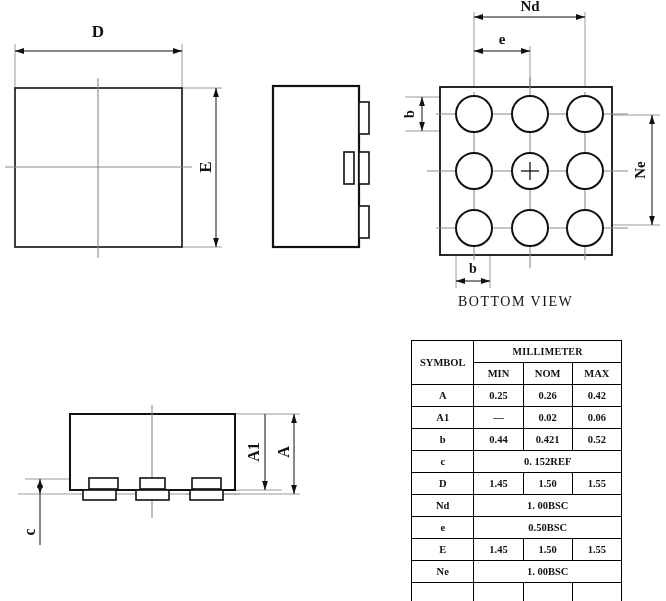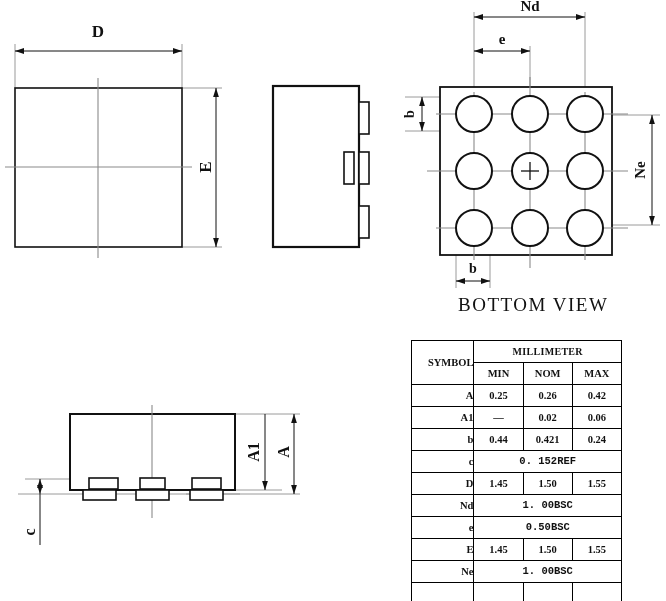--- a/index.html
+++ b/index.html
@@ -32,29 +32,29 @@
     background:#fff;
   }
   #dimtable th,#dimtable td{
     border:1px solid #000;
     text-align:center;
     padding:0;
     height:21px;
     line-height:21px;
     white-space:nowrap;
   }
-  #dimtable th.symcol,#dimtable td.symcol{width:62px;text-align:right;}
+  #dimtable th.symcol,#dimtable td.symcol{width:62px;}
   #dimtable td.valcol,#dimtable th.valcol{width:49px;}
   #dimtable th.mmhead{font-size:10px;letter-spacing:.3px;}
-  #dimtable td.span3{width:147px;font-family:Liberation Mono, monospace;}
+  #dimtable td.span3{width:147px;}
   .bottomview-caption{
     position:absolute;
     left:458px; top:294px;
     font-family:"Liberation Serif", serif;
-    font-size:19px;
+    font-size:14px;
     letter-spacing:1.5px;
     color:#111;
     white-space:nowrap;
   }
 </style>
 </head>
 <body>
 
 <div id="root">
 
@@ -244,21 +244,21 @@
         <tr>
           <td class="symcol">A1</td>
           <td class="valcol">—</td>
           <td class="valcol">0.02</td>
           <td class="valcol">0.06</td>
         </tr>
         <tr>
           <td class="symcol">b</td>
           <td class="valcol">0.44</td>
           <td class="valcol">0.421</td>
-          <td class="valcol">0.24</td>
+          <td class="valcol">0.52</td>
         </tr>
         <tr>
           <td class="symcol">c</td>
           <td class="span3" colspan="3">0. 152REF</td>
         </tr>
         <tr>
           <td class="symcol">D</td>
           <td class="valcol">1.45</td>
           <td class="valcol">1.50</td>
           <td class="valcol">1.55</td>

